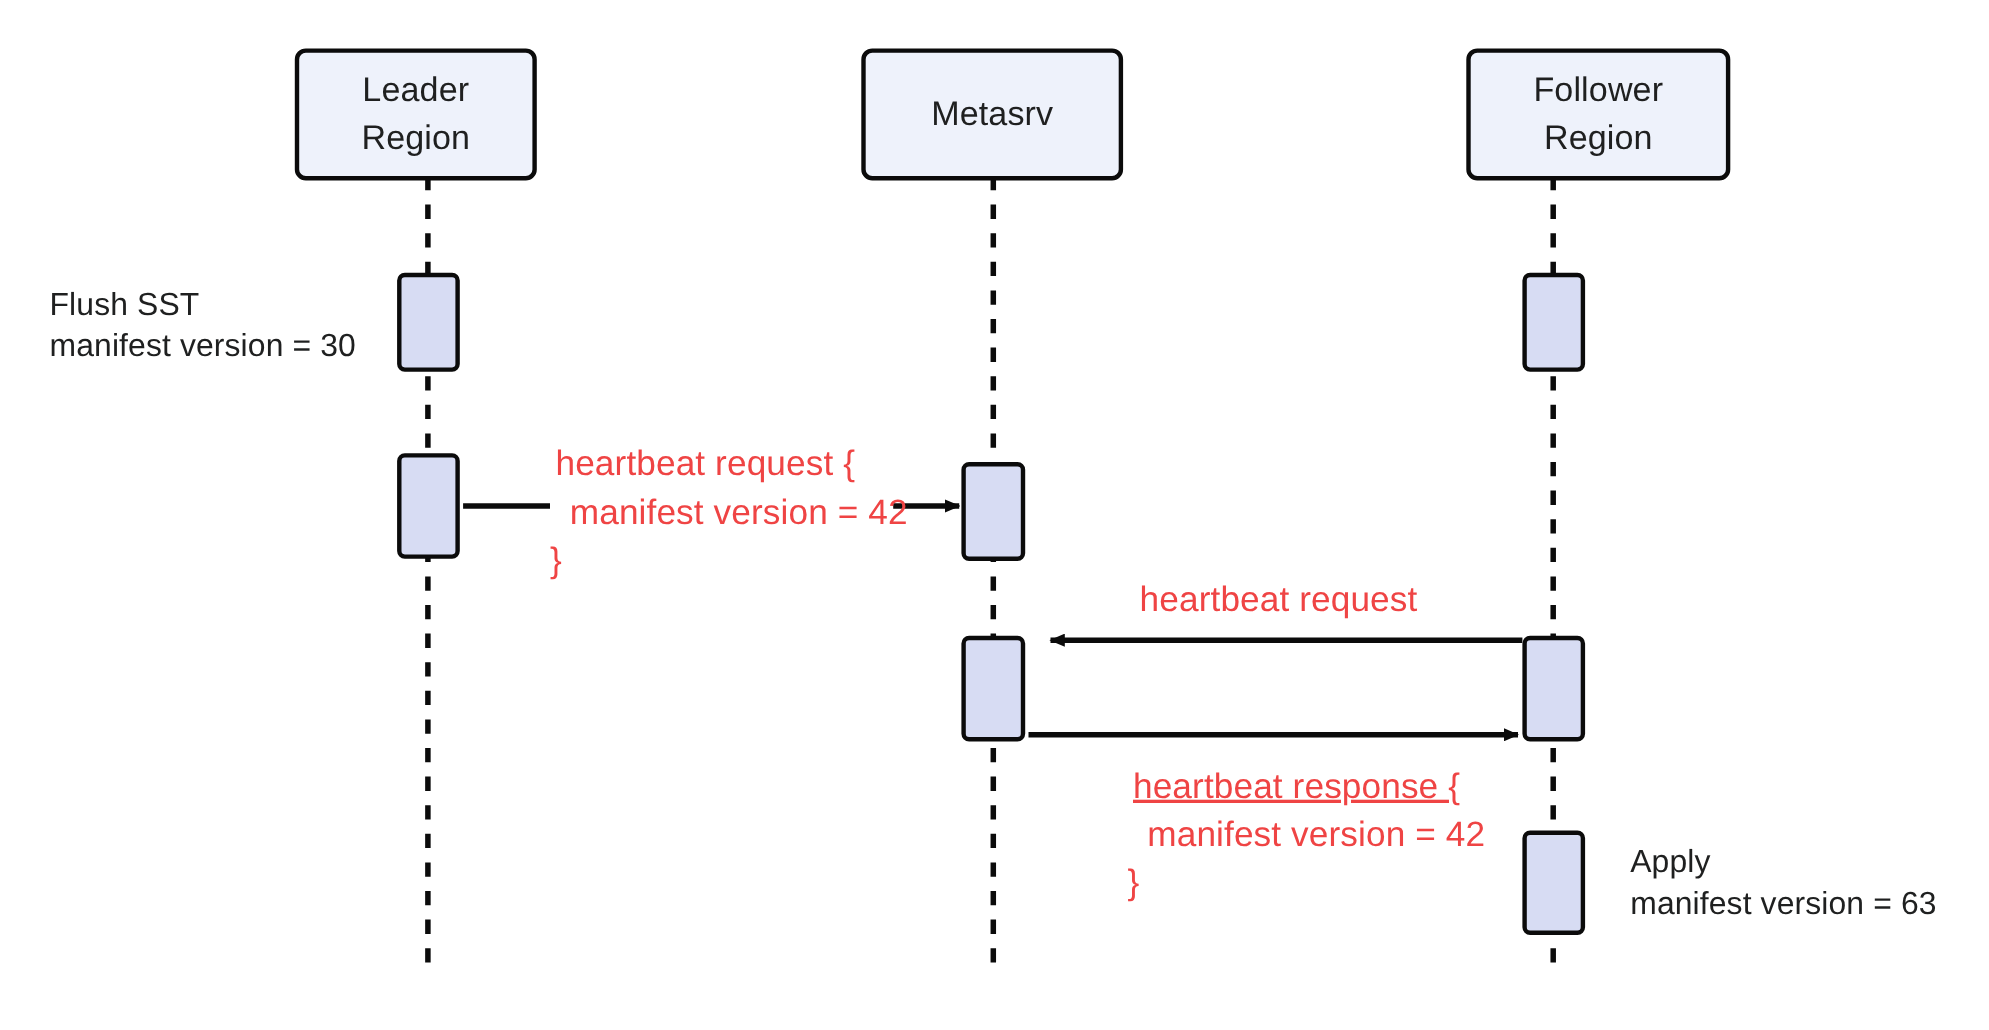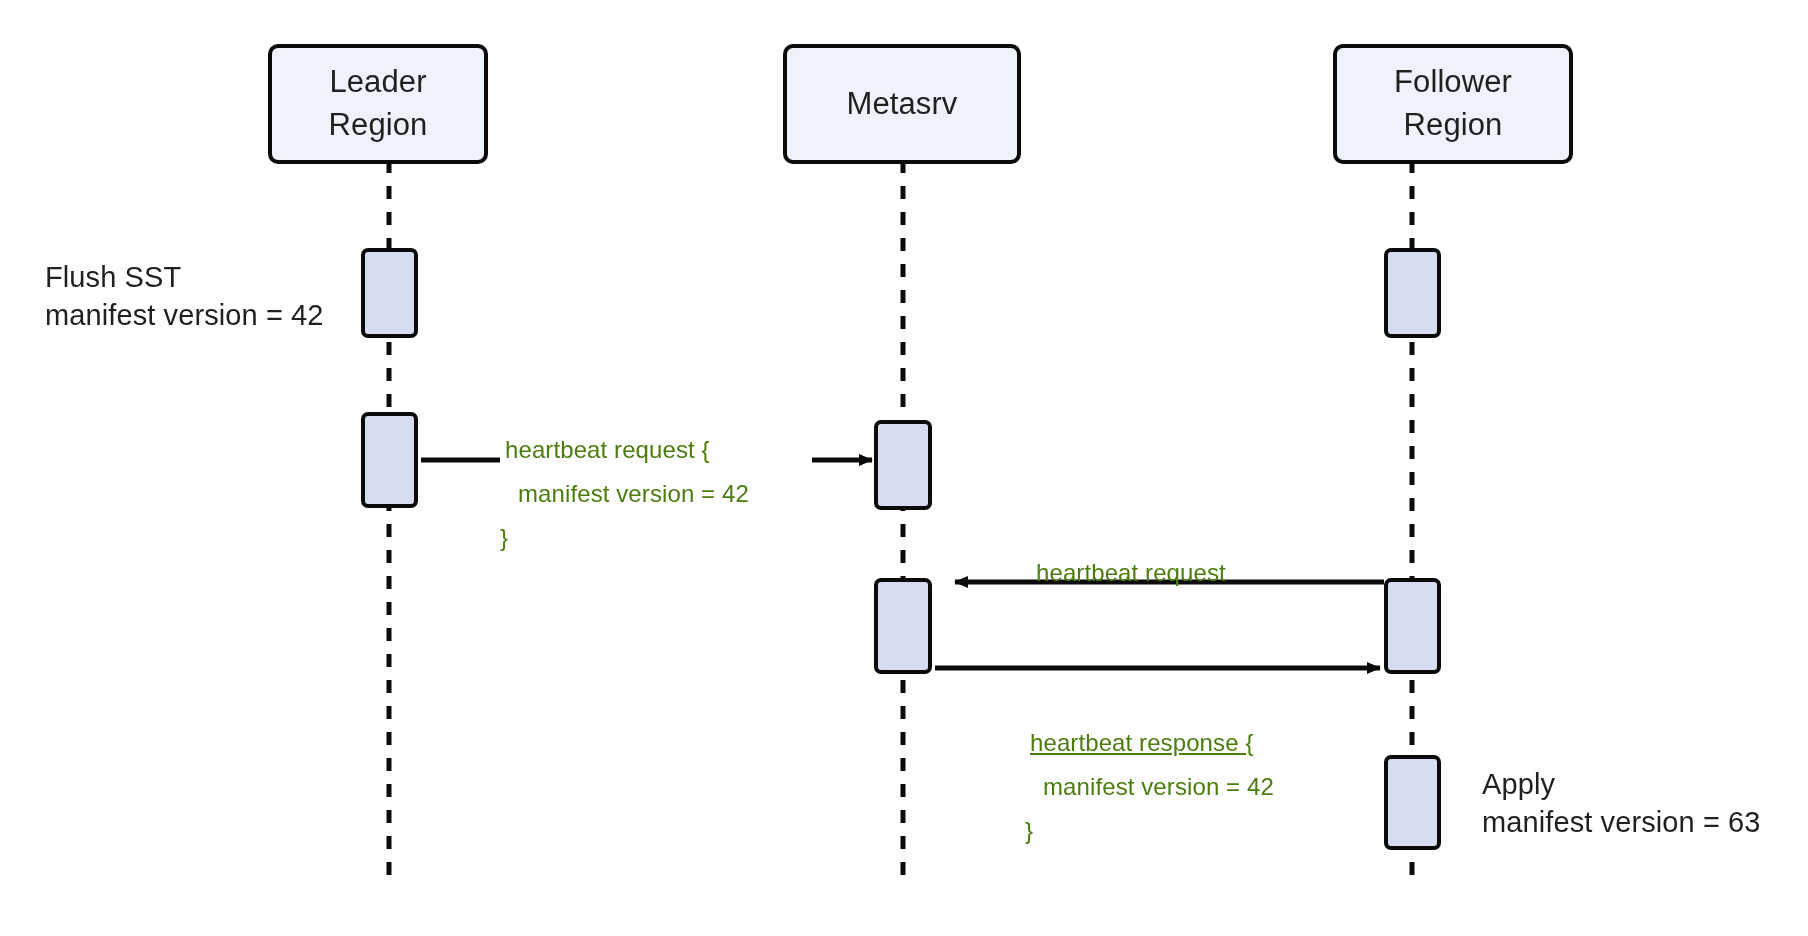--- a/index.html
+++ b/index.html
@@ -55,26 +55,25 @@
     position: absolute;
     font-size: 29px;
     line-height: 1.32;
     color: #1f2020;
     white-space: pre;
     letter-spacing: 0.1px;
   }
   .note-text.align-left { text-align: left; }
   .msg-text {
     position: absolute;
-    font-size: 24px;
+    font-size: 32px;
     line-height: 1.32;
-    color: #4d7c0f;
+    color: #ef4444;
     white-space: pre;
     letter-spacing: 0.1px;
-    margin-top: 34px;
   }
 </style>
 </head>
 <body>
 
 <div id="diagram">
 
   <svg class="layer" viewBox="0 0 1808 936" xmlns="http://www.w3.org/2000/svg">
     <defs>
       <marker id="arrowR" markerWidth="14" markerHeight="12" refX="13" refY="6" orient="auto" markerUnits="userSpaceOnUse">
@@ -109,21 +108,21 @@
   <div class="activation" style="left:361px; top:412px; width:57px; height:96px;"></div>
 
   <div class="activation" style="left:874px; top:420px; width:58px; height:90px;"></div>
   <div class="activation" style="left:874px; top:578px; width:58px; height:96px;"></div>
 
   <div class="activation" style="left:1384px; top:248px; width:57px; height:90px;"></div>
   <div class="activation" style="left:1384px; top:578px; width:57px; height:96px;"></div>
   <div class="activation" style="left:1384px; top:755px; width:57px; height:95px;"></div>
 
   <div class="note-text align-left" style="left:45px; top:258px; width:320px;">Flush SST
-manifest version = 42</div>
+manifest version = 30</div>
 
 
   <div class="note-text align-left" style="left:1482px; top:765px; width:310px;">Apply
 manifest version = 63</div>
 
   <div class="msg-text" style="left:505px; top:400px;">heartbeat request {</div>
   <div class="msg-text" style="left:518px; top:444px;">manifest version = 42</div>
   <div class="msg-text" style="left:500px; top:488px;">}</div>
 
   <div class="msg-text" style="left:1036px; top:523px;">heartbeat request</div>

